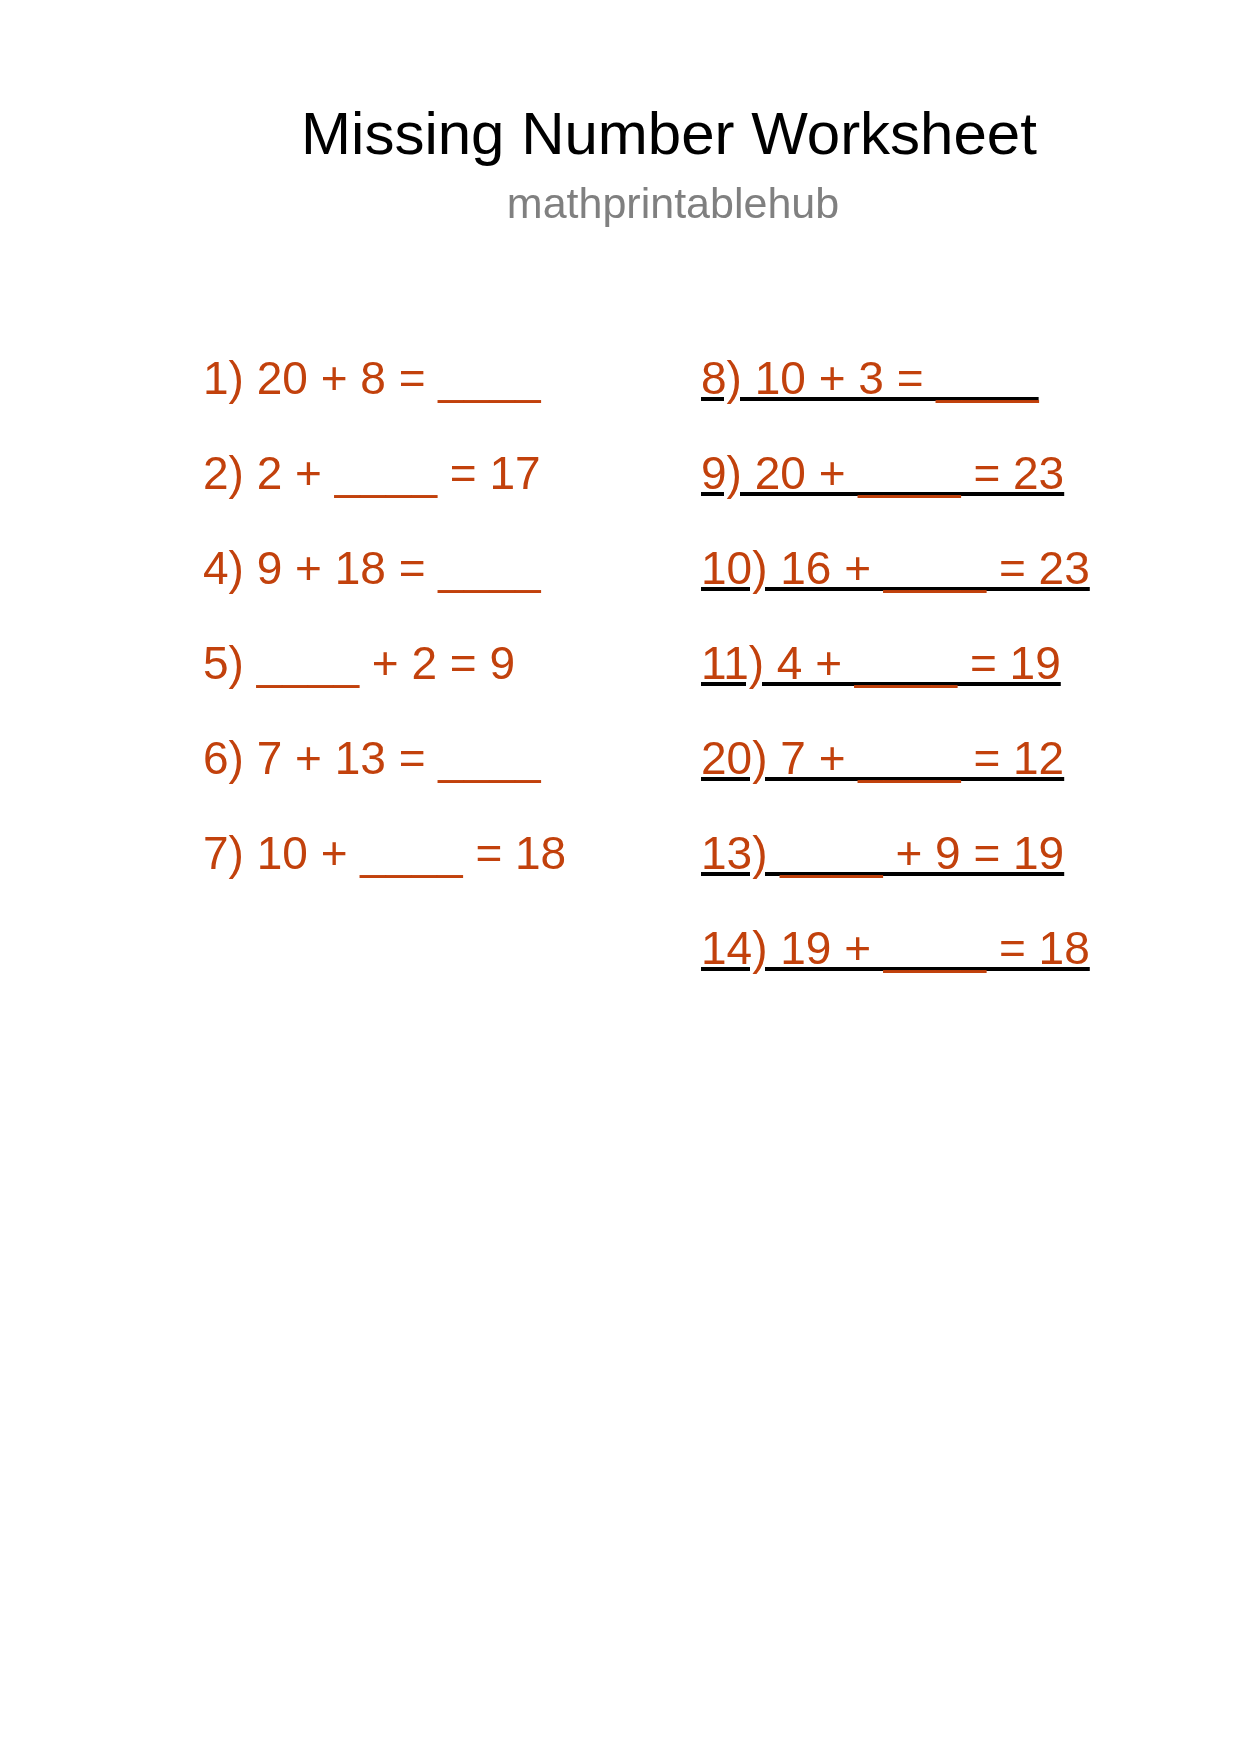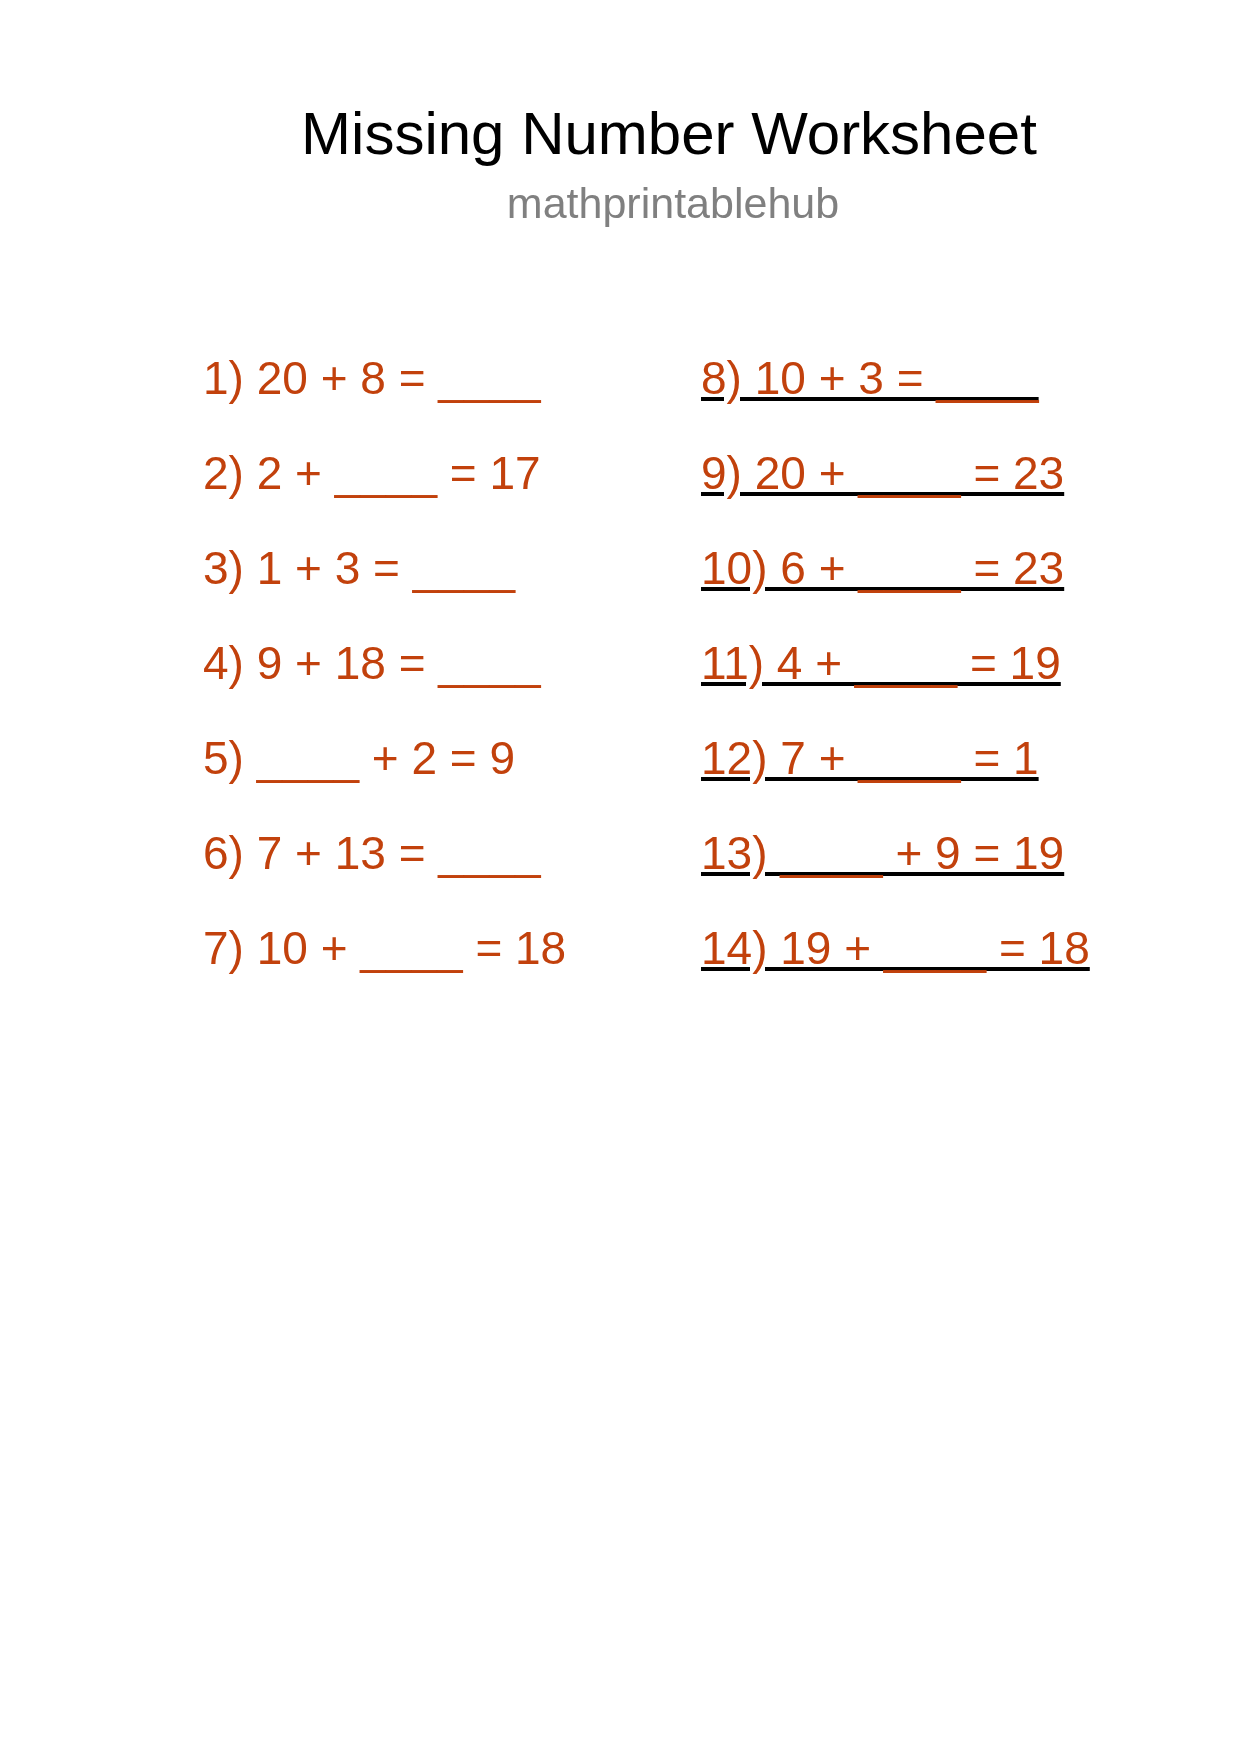--- a/index.html
+++ b/index.html
@@ -61,29 +61,28 @@
 </head>
 <body>
 
 <div class="page">
   <div class="title">Missing Number Worksheet</div>
   <div class="subtitle">mathprintablehub</div>
 
   <div class="column left">
     <div class="problem">1) 20 + 8 = ____</div>
     <div class="problem">2) 2 + ____ = 17</div>
-    <div class="problem">3) 1 + 3 = ____</div>
     <div class="problem">4) 9 + 18 = ____</div>
     <div class="problem">5) ____ + 2 = 9</div>
     <div class="problem">6) 7 + 13 = ____</div>
     <div class="problem">7) 10 + ____ = 18</div>
   </div>
 
   <div class="column right">
     <div class="problem">8) 10 + 3 = ____</div>
     <div class="problem">9) 20 + ____ = 23</div>
-    <div class="problem">10) 6 + ____ = 23</div>
+    <div class="problem">10) 16 + ____ = 23</div>
     <div class="problem">11) 4 + ____ = 19</div>
-    <div class="problem">12) 7 + ____ = 1</div>
+    <div class="problem">20) 7 + ____ = 12</div>
     <div class="problem">13) ____ + 9 = 19</div>
     <div class="problem">14) 19 + ____ = 18</div>
   </div>
 </div>
 
 </body></html>

